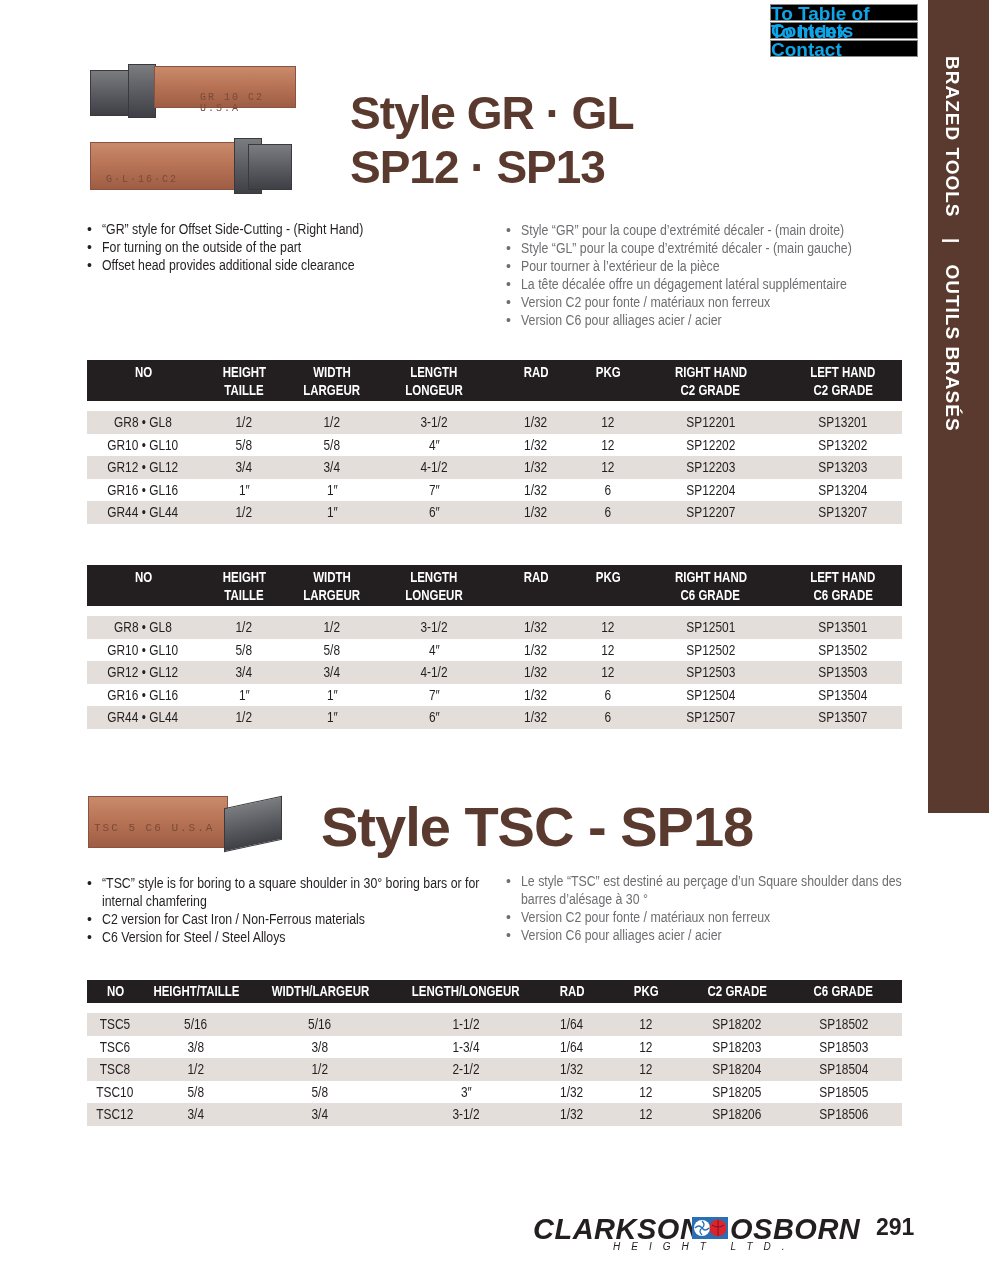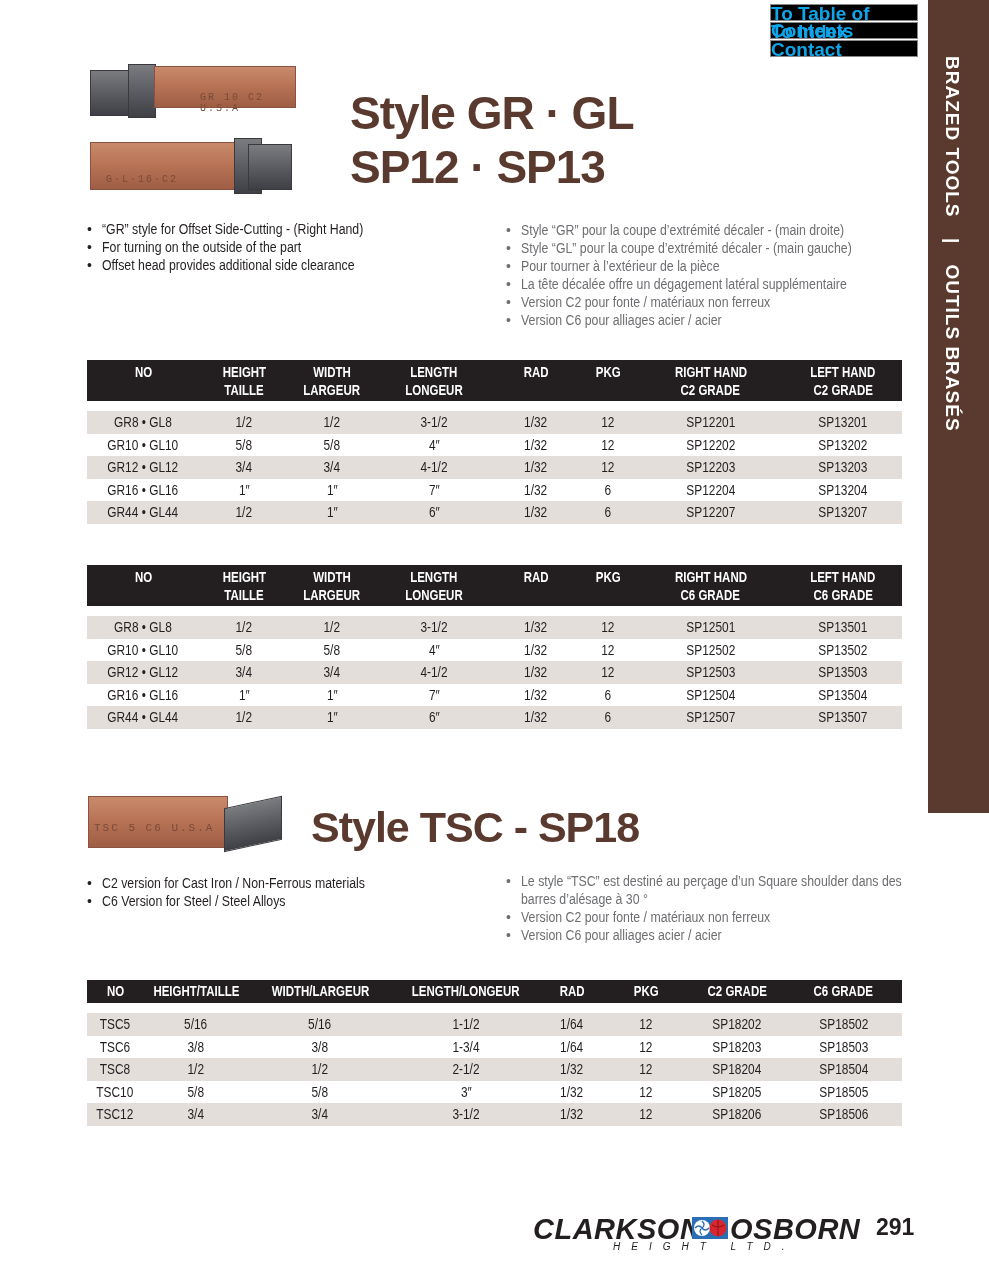--- a/index.html
+++ b/index.html
@@ -32,21 +32,21 @@
   .tool-tip { position: absolute; background: linear-gradient(180deg, #7a7c80 0%, #55575c 60%, #3e4045 100%); border: 1px solid #3a3a3e; }
   .tool-engrave { position: absolute; font-size: 10px; color: #7a4a38; letter-spacing: 2px; font-family: "Liberation Mono", monospace; }
 
   
   .title {
     position: absolute; color: #5a3a2e; font-weight: bold;
     font-family: "Liberation Sans", sans-serif; letter-spacing: -1px;
   }
   .title1 { left: 350px; top: 86px; font-size: 46px; line-height: 54px; }
 
-  .title2 { left: 311px; top: 800px; font-size: 43px; line-height: 54px; }
+  .title2 { left: 321px; top: 800px; font-size: 56px; line-height: 54px; }
 
   
   .bullets { position: absolute; list-style: none; font-size: 14px; line-height: 18px; font-family: "Liberation Sans Narrow", "Liberation Sans", sans-serif; }
   .bullets li { position: relative; padding-left: 15px; transform-origin: left; }
   .bullets li::before { content: "•"; position: absolute; left: 0; top: 0; }
   .bullets.en { color: #231f20; }
   .bullets.fr { color: #6d6e71; }
   .narrow { display: inline-block; transform: scaleX(0.88); transform-origin: left; white-space: nowrap; }
   .narrow-wrap { display: inline-block; transform: scaleX(0.88); transform-origin: left; }
 
@@ -287,20 +287,21 @@
 
 <div class="tool-img" style="left:86px; top:792px; width:200px; height:60px;">
   <div class="tool-body" style="left:2px; top:4px; width:140px; height:52px;"></div>
   <div class="tool-tip" style="left:138px; top:10px; width:58px; height:44px; transform: skewY(-12deg);"></div>
   <div class="tool-engrave" style="left:8px; top:30px; font-size:11px;">TSC 5 C6 U.S.A</div>
 </div>
 
 <div class="title title2">Style TSC - SP18</div>
 
 <ul class="bullets en" style="left:87px; top:874px; width:400px;">
+  <li><span class="narrow-wrap" style="width:430px">“TSC” style is for boring to a square shoulder in 30° boring bars or for internal chamfering</span></li>
   <li><span class="narrow">C2 version for Cast Iron / Non-Ferrous materials</span></li>
   <li><span class="narrow">C6 Version for Steel / Steel Alloys</span></li>
 </ul>
 <ul class="bullets fr" style="left:506px; top:872px; width:410px;">
   <li><span class="narrow-wrap" style="width:445px">Le style “TSC” est destiné au perçage d’un Square shoulder dans des barres d’alésage à 30 °</span></li>
   <li><span class="narrow">Version C2 pour fonte / matériaux non ferreux</span></li>
   <li><span class="narrow">Version C6 pour alliages acier / acier</span></li>
 </ul>
 
 <table class="spec-table t3">

